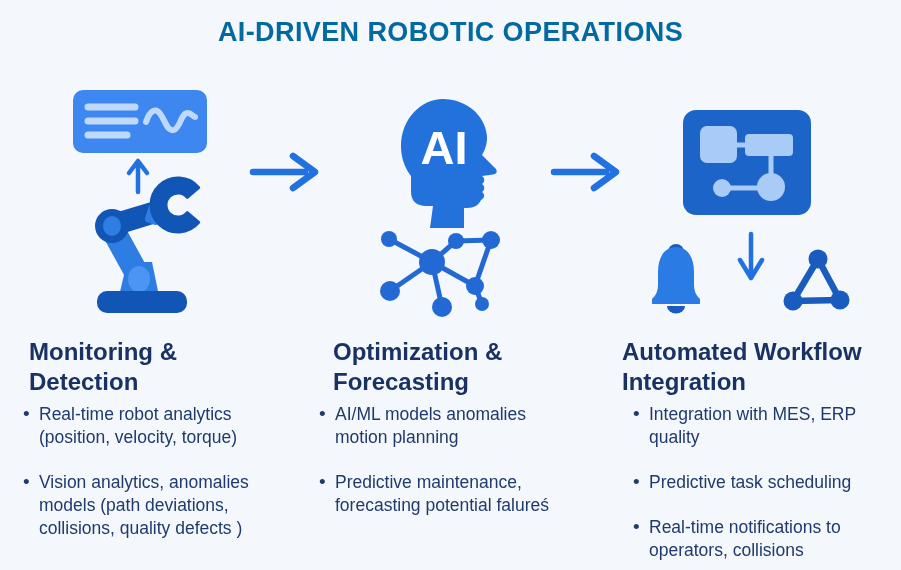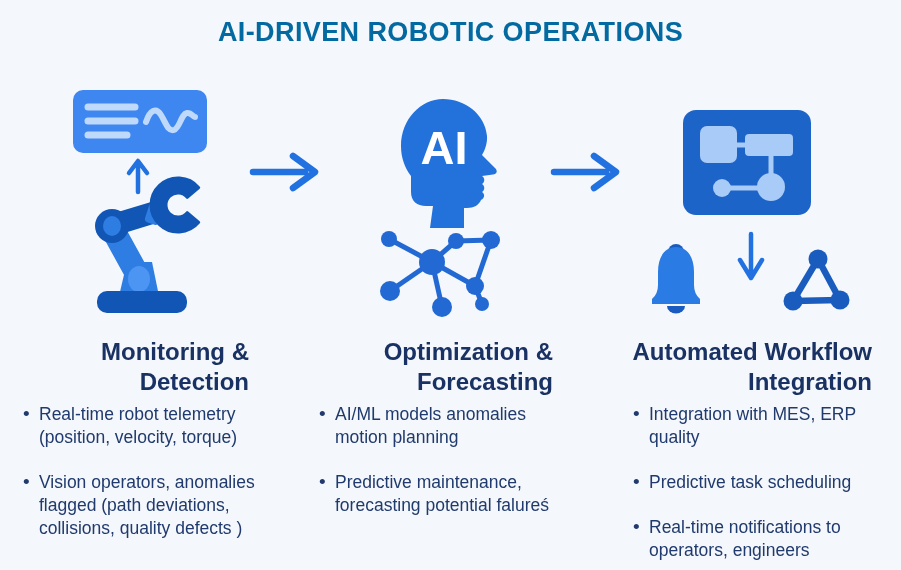--- a/index.html
+++ b/index.html
@@ -16,21 +16,21 @@
   .title {
     top:17px; left:0; width:901px;
     text-align:center;
     font-size:27px; font-weight:bold;
     letter-spacing:.4px;
     color:#0369a1;
   }
 
   .col-heading {
     top:337px;
-    text-align:right;
+    text-align:left;
     font-size:24px; font-weight:bold;
     line-height:30px;
     color:#1A3263;
   }
   .col-heading.c1 { left:29px;  width:220px; }
   .col-heading.c2 { left:333px; width:220px; }
   .col-heading.c3 { left:622px; width:250px; }
 
   .bullets {
     top:403px;
@@ -167,28 +167,28 @@
       <circle cx="9" cy="54" r="9.5"></circle>
       <circle cx="56" cy="53" r="9.5"></circle>
     </g>
   </svg>
 
   <div class="abs col-heading c1">Monitoring &amp; Detection</div>
   <div class="abs col-heading c2">Optimization &amp; Forecasting</div>
   <div class="abs col-heading c3">Automated Workflow Integration</div>
 
   <ul class="abs bullets c1">
-    <li>Real-time robot telemetry (position, velocity, torque)</li>
-    <li>Vision operators, anomalies flagged (path deviations, collisions, quality defects )</li>
+    <li>Real-time robot analytics (position, velocity, torque)</li>
+    <li>Vision analytics, anomalies models (path deviations, collisions, quality defects )</li>
   </ul>
 
   <ul class="abs bullets c2">
     <li>AI/ML models anomalies motion planning</li>
     <li>Predictive maintenance, forecasting potential falureś</li>
   </ul>
 
   <ul class="abs bullets c3">
     <li>Integration with MES, ERP quality</li>
     <li>Predictive task scheduling</li>
-    <li>Real-time notifications to operators, engineers</li>
+    <li>Real-time notifications to operators, collisions</li>
   </ul>
 
 </div>
 
 </body></html>

